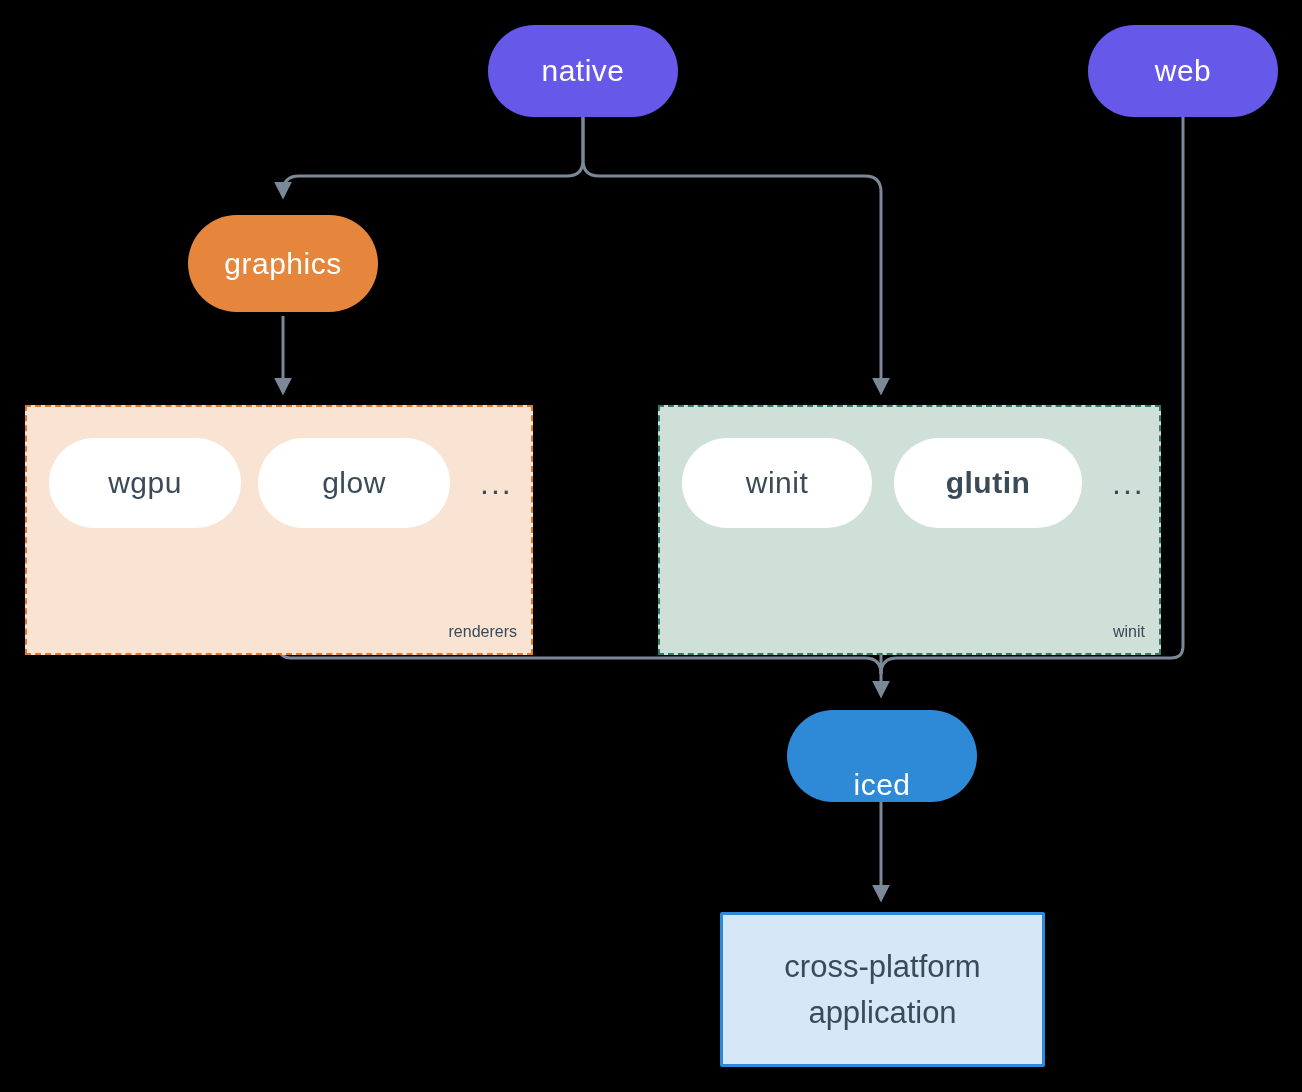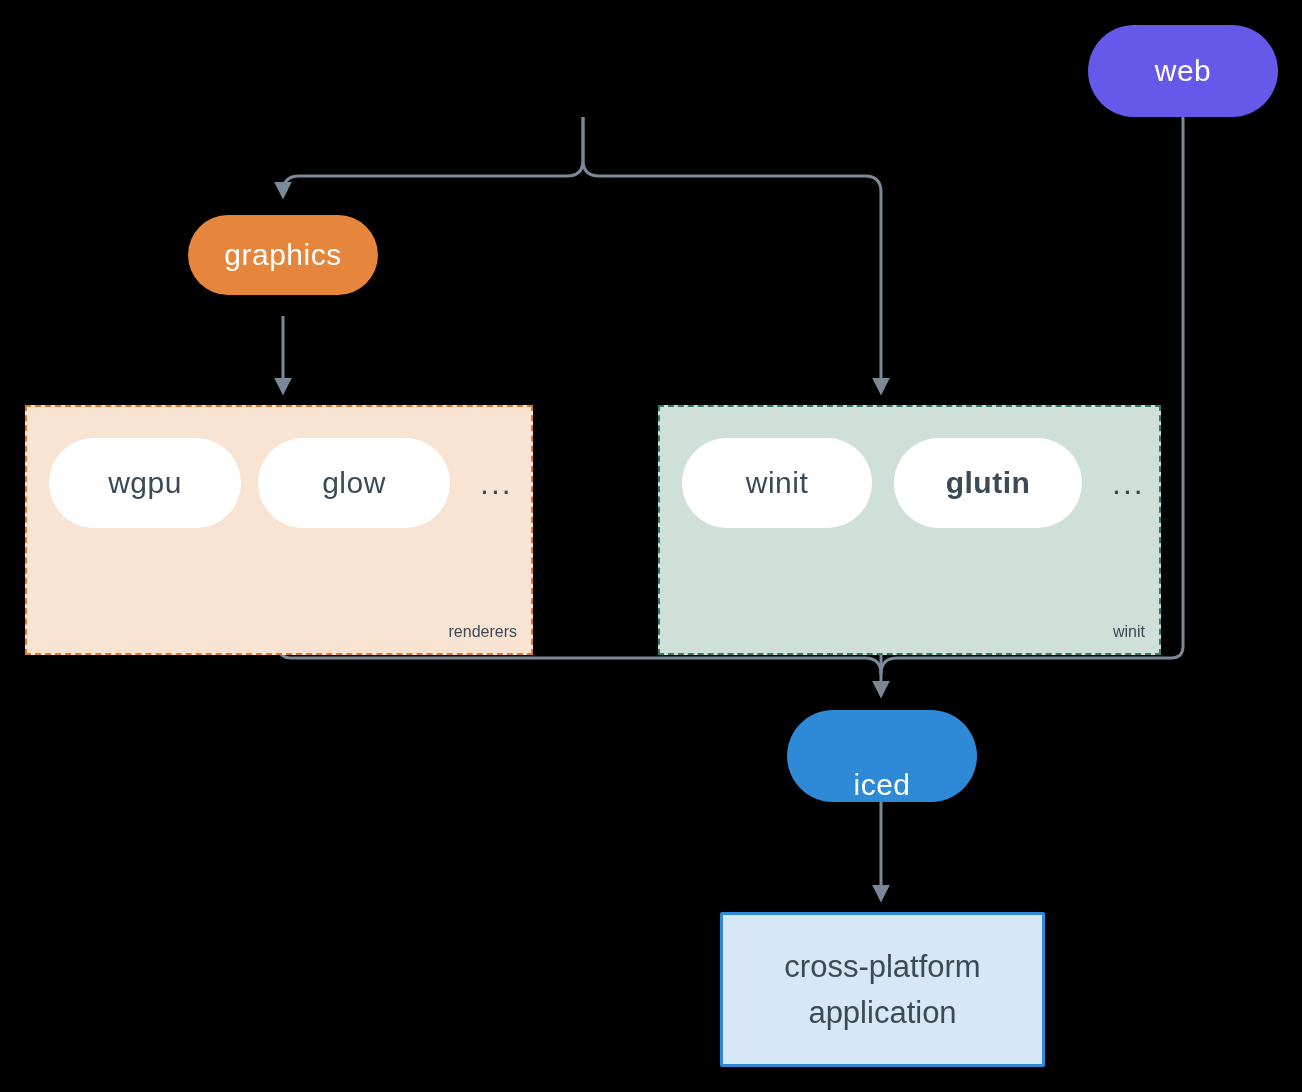--- a/index.html
+++ b/index.html
@@ -45,21 +45,21 @@
     font-size: 30px;
     letter-spacing: 0.5px;
   }
   .pill-purple { background: var(--purple); color: var(--light-text); }
   .pill-orange { background: var(--orange); color: var(--light-text); }
   .pill-blue   { background: var(--blue);   color: var(--light-text); align-items: flex-end; }
   .pill-white  { background: var(--pill-bg); color: var(--dark-text); }
 
   .pill-native   { left: 488px; top: 25px;  width: 190px; height: 92px; }
   .pill-web      { left: 1088px; top: 25px; width: 190px; height: 92px; }
-  .pill-graphics { left: 188px; top: 215px; width: 190px; height: 80px; }
+  .pill-graphics { left: 188px; top: 215px; width: 190px; height: 97px; }
   .pill-iced     { left: 787px; top: 710px; width: 190px; height: 92px; }
 
   .group {
     position: absolute;
     top: 405px;
     height: 250px;
     border-width: 2px;
     border-style: dashed;
   }
   .group-renderers {
@@ -132,20 +132,23 @@
 
     <path class="link" d="M279,601 L279,646 Q279,658 291,658 L865,658 Q881,658 881,674"></path>
 
     <path class="link" d="M1183,117 L1183,646 Q1183,658 1171,658 L897,658 Q881,658 881,674"></path>
 
     <path class="link" d="M881,601 L881,695" marker-end="url(#arrow)"></path>
 
     <path class="link" d="M881,802 L881,899" marker-end="url(#arrow)"></path>
   </svg>
 
+  <div class="pill pill-purple pill-native">
+    <span>native</span>
+  </div>
 
   <div class="pill pill-purple pill-web">
     <span>web</span>
   </div>
 
   <div class="pill pill-orange pill-graphics">
     <span>graphics</span>
   </div>
 
   <div class="group group-renderers">

